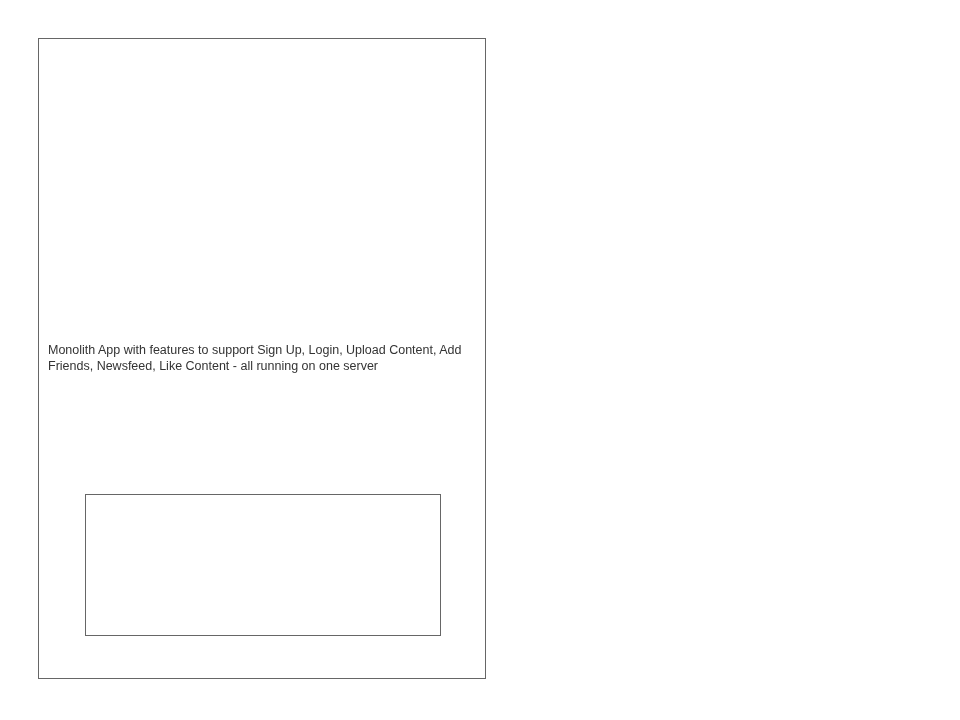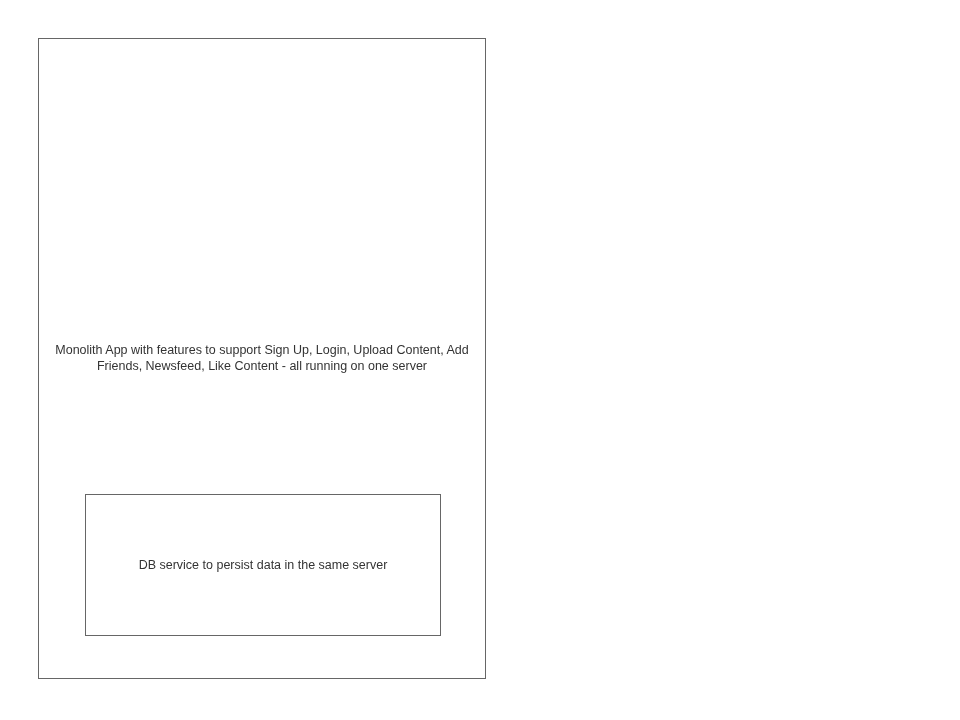--- a/index.html
+++ b/index.html
@@ -33,21 +33,21 @@
     border: 1px solid #666666;
     background: #ffffff;
     box-sizing: border-box;
   }
 
   .outer-label {
     position: absolute;
     left: 48px;
     top: 342px;
     width: 428px;
-    text-align: center;
+    text-align: left;
     font-size: 12.5px;
     line-height: 16px;
     color: #333333;
   }
 
   .inner-box {
     position: absolute;
     left: 85px;
     top: 494px;
     width: 356px;
@@ -72,15 +72,14 @@
 <body>
 
 <div id="canvas">
 
   <div class="outer-box"></div>
 
   <div class="outer-label">Monolith App with features to support Sign Up, Login, Upload Content, Add Friends, Newsfeed, Like Content - all running on one server</div>
 
   <div class="inner-box"></div>
 
-  <div class="inner-label">DB service to persist data in the same server</div>
 
 </div>
 
 </body></html>

